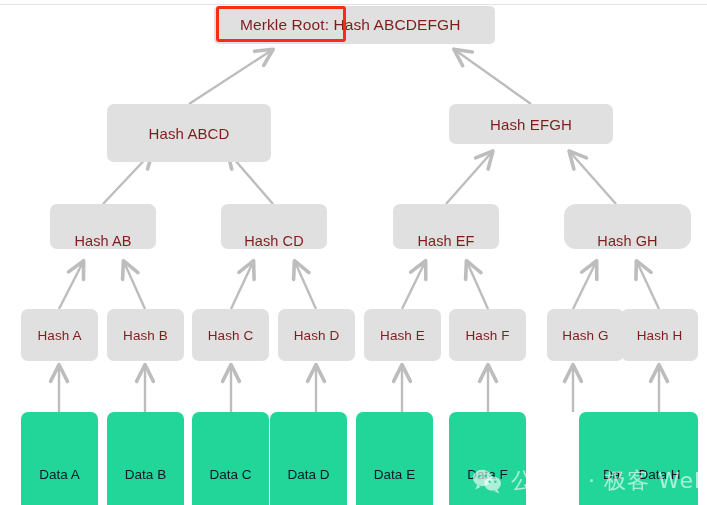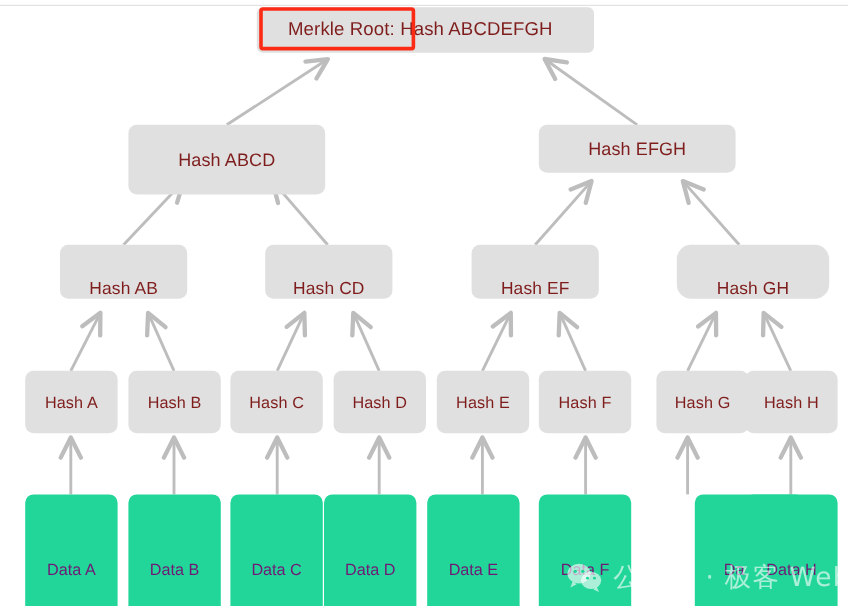--- a/index.html
+++ b/index.html
@@ -54,21 +54,21 @@
   .node.level3 { font-size: 14.5px; align-items: flex-end; }
   .node.leafhash { font-size: 13.5px; }
   .data-block {
     position: absolute;
     box-sizing: border-box;
     display: flex;
     align-items: flex-start;
     justify-content: center;
     background: #22d699;
     border-radius: 7px 7px 0 0;
-    color: #701a75;
+    color: #0f172a;
     font-size: 13.5px;
     padding-top: 55px;
     white-space: nowrap;
   }
   #root-highlight {
     position: absolute;
     box-sizing: border-box;
     border: 3px solid #fc2b16;
     border-radius: 3px;
     background: transparent;

